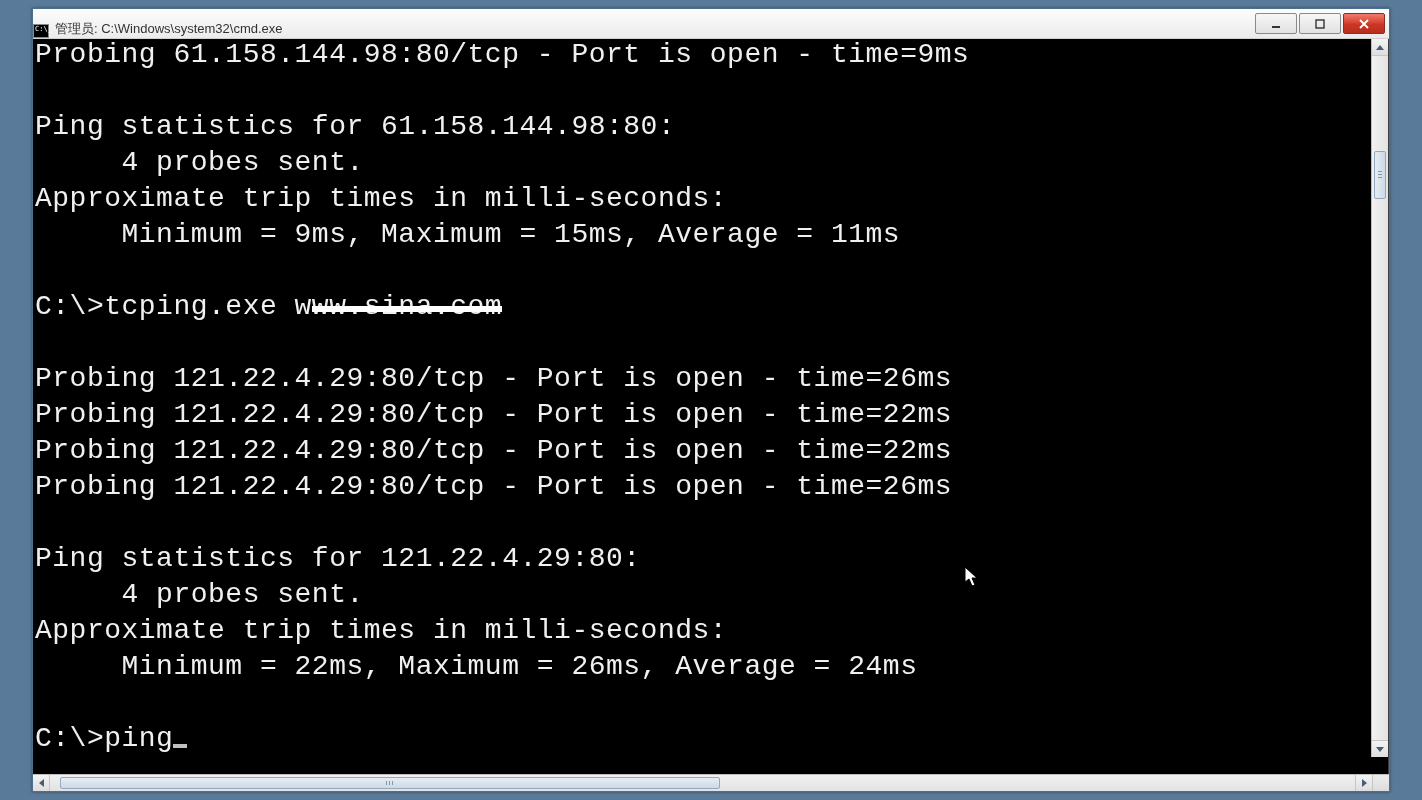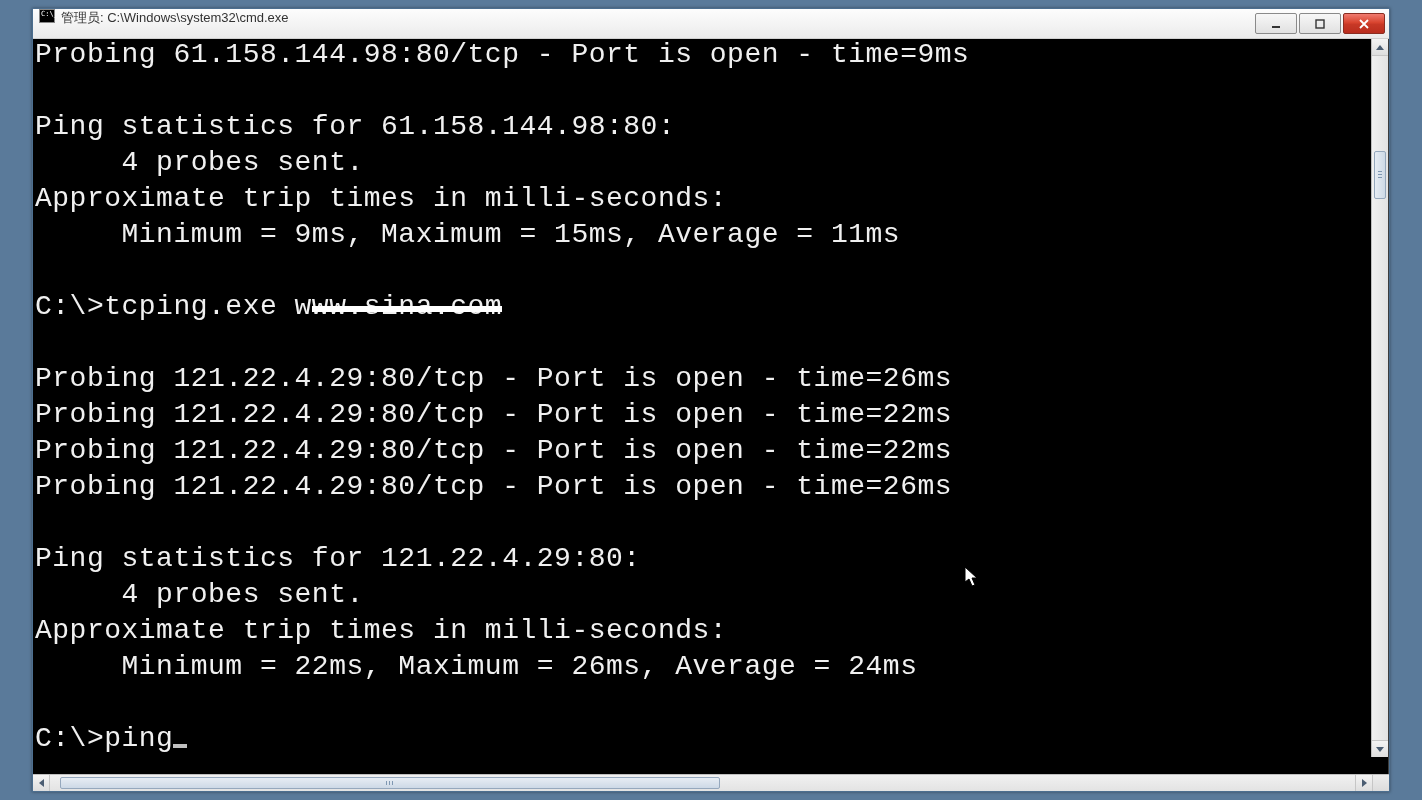--- a/index.html
+++ b/index.html
@@ -17,22 +17,21 @@
       display: flex;
       flex-direction: column;
     }
 
     
     .titlebar {
       height: 30px;
       background: linear-gradient(#fdfdfd, #ebebeb);
       border-bottom: 1px solid #d0d0d0;
       display: flex;
-      align-items: flex-start;
-      padding-left: 6px;
+      align-items: flex-end;
       position: relative;
     }
     .titlebar .app-icon {
       width: 16px; height: 14px;
       background: #000;
       position: relative;
       margin-right: 6px;
       border: 1px solid #888;
     }
     .titlebar .app-icon::before {

